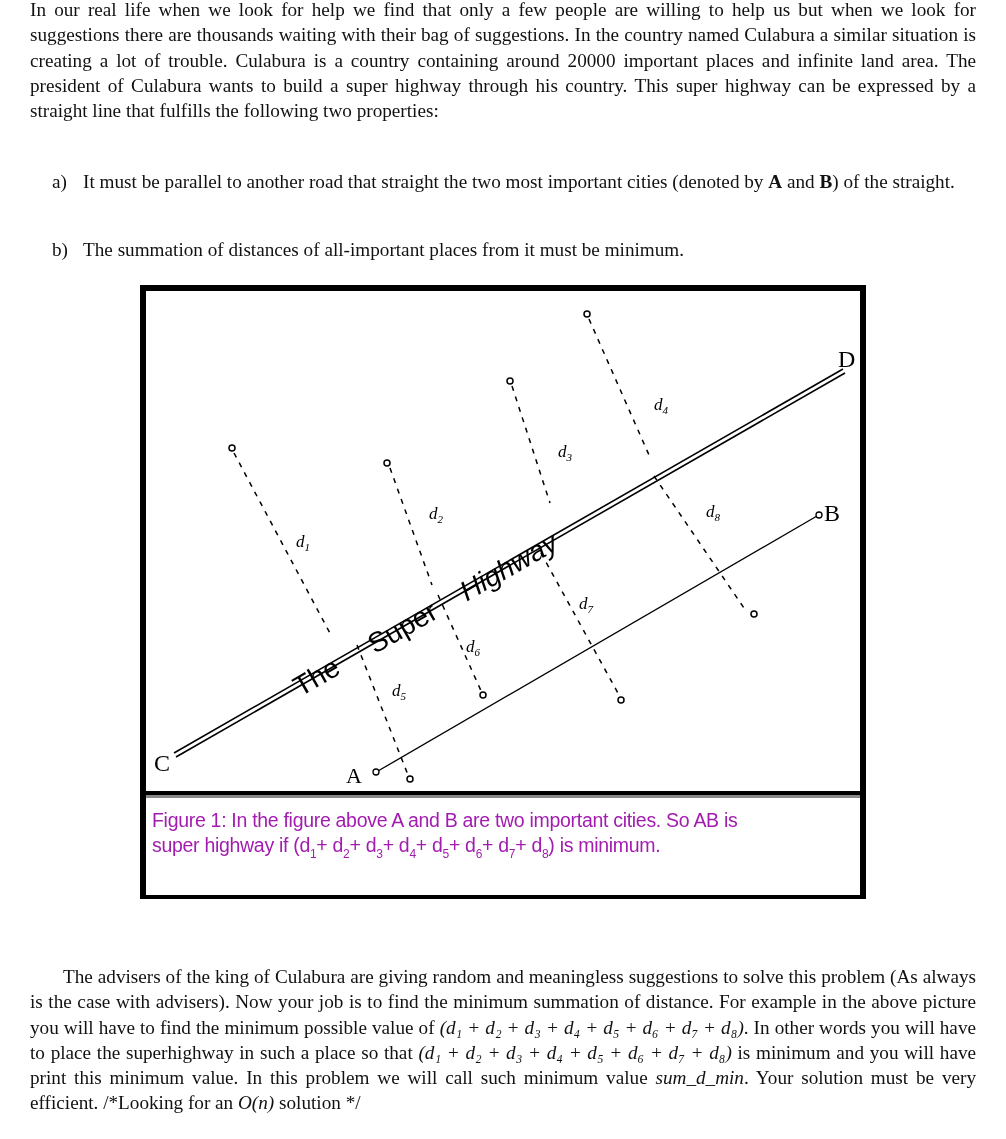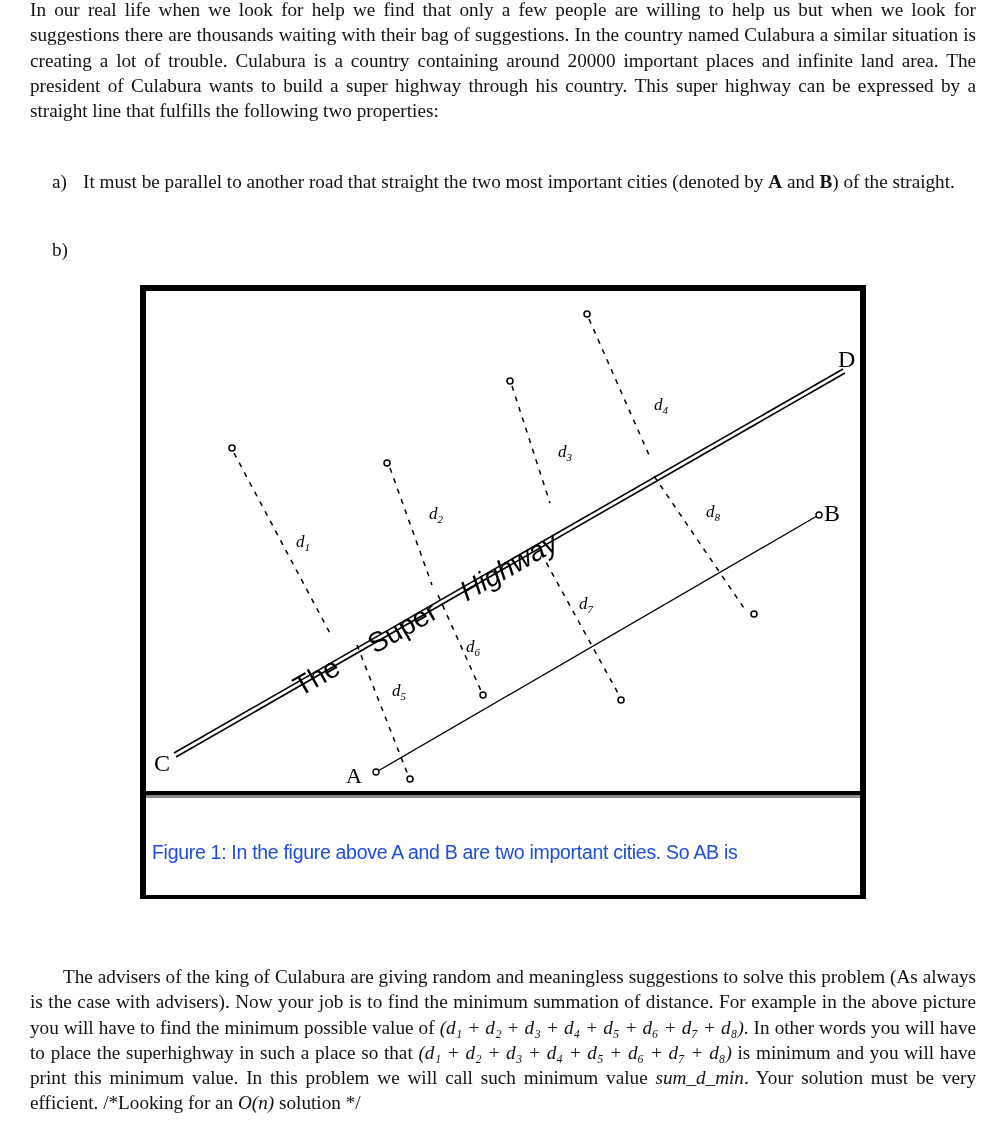--- a/index.html
+++ b/index.html
@@ -9,38 +9,39 @@
   .li{position:relative;padding-left:31px;text-align:justify;}
   .li .lbl{position:absolute;left:0;top:0;}
   .li-a{position:absolute;top:169px;left:52px;width:924px;}
   .li-b{position:absolute;top:237px;left:52px;width:924px;}
   .p2{top:964px;text-indent:33px;}
   b{font-weight:bold;}
   .math{font-style:italic;}
   .fig{position:absolute;left:140px;top:285px;width:726px;height:614px;background:#000;}
   .fig-inner{position:absolute;left:6px;top:6px;width:714px;height:500px;background:#fff;}
   .cap{position:absolute;left:6px;top:510px;width:714px;height:97px;background:#fff;border-top:3px solid #888;}
-  .cap-text{position:absolute;left:6px;top:10px;width:700px;font-family:"Liberation Sans","DejaVu Sans",sans-serif;font-size:19.5px;line-height:24.5px;color:#1d4ed8;letter-spacing:-0.3px;margin-top:32px;}
+  .cap-text{position:absolute;left:6px;top:10px;width:700px;font-family:"Liberation Sans","DejaVu Sans",sans-serif;font-size:19.5px;line-height:24.5px;color:#a21caf;letter-spacing:-0.3px;}
   .cap-text sub{font-size:12px;vertical-align:-6px;}
   svg text{font-family:"Liberation Serif",serif;}
 </style>
 </head>
 <body>
 
 <p class="para p1">In our real life when we look for help we find that only a few people are willing to help us but when we look for suggestions there are thousands waiting with their bag of suggestions. In the country named Culabura a similar situation is creating a lot of trouble. Culabura is a country containing around 20000 important places and infinite land area. The president of Culabura wants to build a super highway through his country. This super highway can be expressed by a straight line that fulfills the following two properties:</p>
 
 <div class="li-a">
   <div class="li" style="font-size:19.2px;line-height:25.3px;">
     <span class="lbl">a)</span>
     <span>It must be parallel to another road that straight the two most important cities (denoted by </span><b>A</b><span> and </span><b>B</b><span>) of the straight.</span>
   </div>
 </div>
 <div class="li-b">
   <div class="li" style="font-size:19.2px;line-height:25.3px;">
     <span class="lbl">b)</span>
+    <span>The summation of distances of all-important places from it must be minimum.</span>
   </div>
 </div>
 
 <div class="fig">
   <div class="fig-inner">
     <svg width="714" height="500" viewBox="0 0 714 500">
 
       <g>
         <line x1="28" y1="462" x2="697" y2="78" stroke="#000" stroke-width="1.6"></line>
         <line x1="30" y1="466" x2="699" y2="82" stroke="#000" stroke-width="1.6"></line>
@@ -91,17 +92,18 @@
       <g transform="rotate(-29.8)" font-family="Liberation Sans, sans-serif" font-size="28">
         <text x="-68" y="429" style="font-family:'Liberation Sans',sans-serif;">The</text>
         <text x="18" y="429" style="font-family:'Liberation Sans',sans-serif;">Super</text>
         <text x="124" y="429" font-style="italic" style="font-family:'Liberation Sans',sans-serif;">Highway</text>
       </g>
     </svg>
   </div>
   <div class="cap">
     <div class="cap-text">
       <div>Figure 1: In the figure above A and B are two important cities. So AB is</div>
+      <div><span>super highway if (</span>d<sub>1</sub>+ d<sub>2</sub>+ d<sub>3</sub>+ d<sub>4</sub>+ d<sub>5</sub>+ d<sub>6</sub>+ d<sub>7</sub>+ d<sub>8</sub><span>) is minimum.</span></div>
     </div>
   </div>
 </div>
 
 <p class="para p2"><span>The advisers of the king of Culabura are giving random and meaningless suggestions to solve this problem (As always is the case with advisers).  Now your job is to find the minimum summation of distance.  For example in the above picture you will have to find the minimum possible value of </span><span class="math">(d₁ + d₂ + d₃ + d₄ + d₅ + d₆ + d₇ + d₈)</span><span>.  In other words you will have to place the superhighway in such a place so that </span><span class="math">(d₁ + d₂ + d₃ + d₄ + d₅ + d₆ + d₇ + d₈)</span><span> is minimum and you will have print this minimum value. In this problem we will call such minimum value </span><span class="math">sum_d_min</span><span>. Your solution must be very efficient. /*Looking for an </span><span class="math">O(n)</span><span> solution */</span></p>
 
 </body></html>

